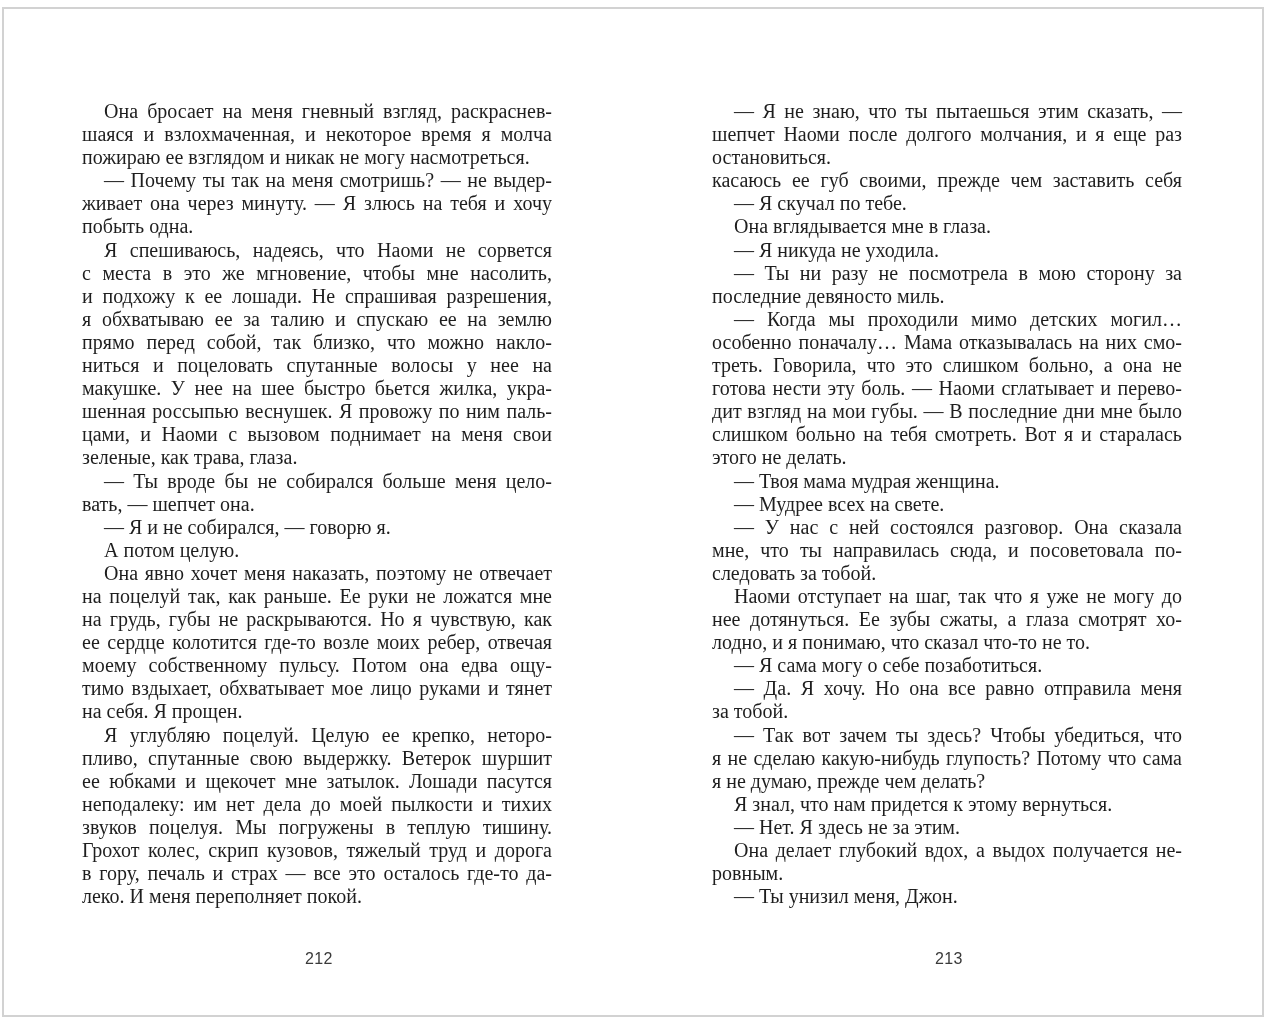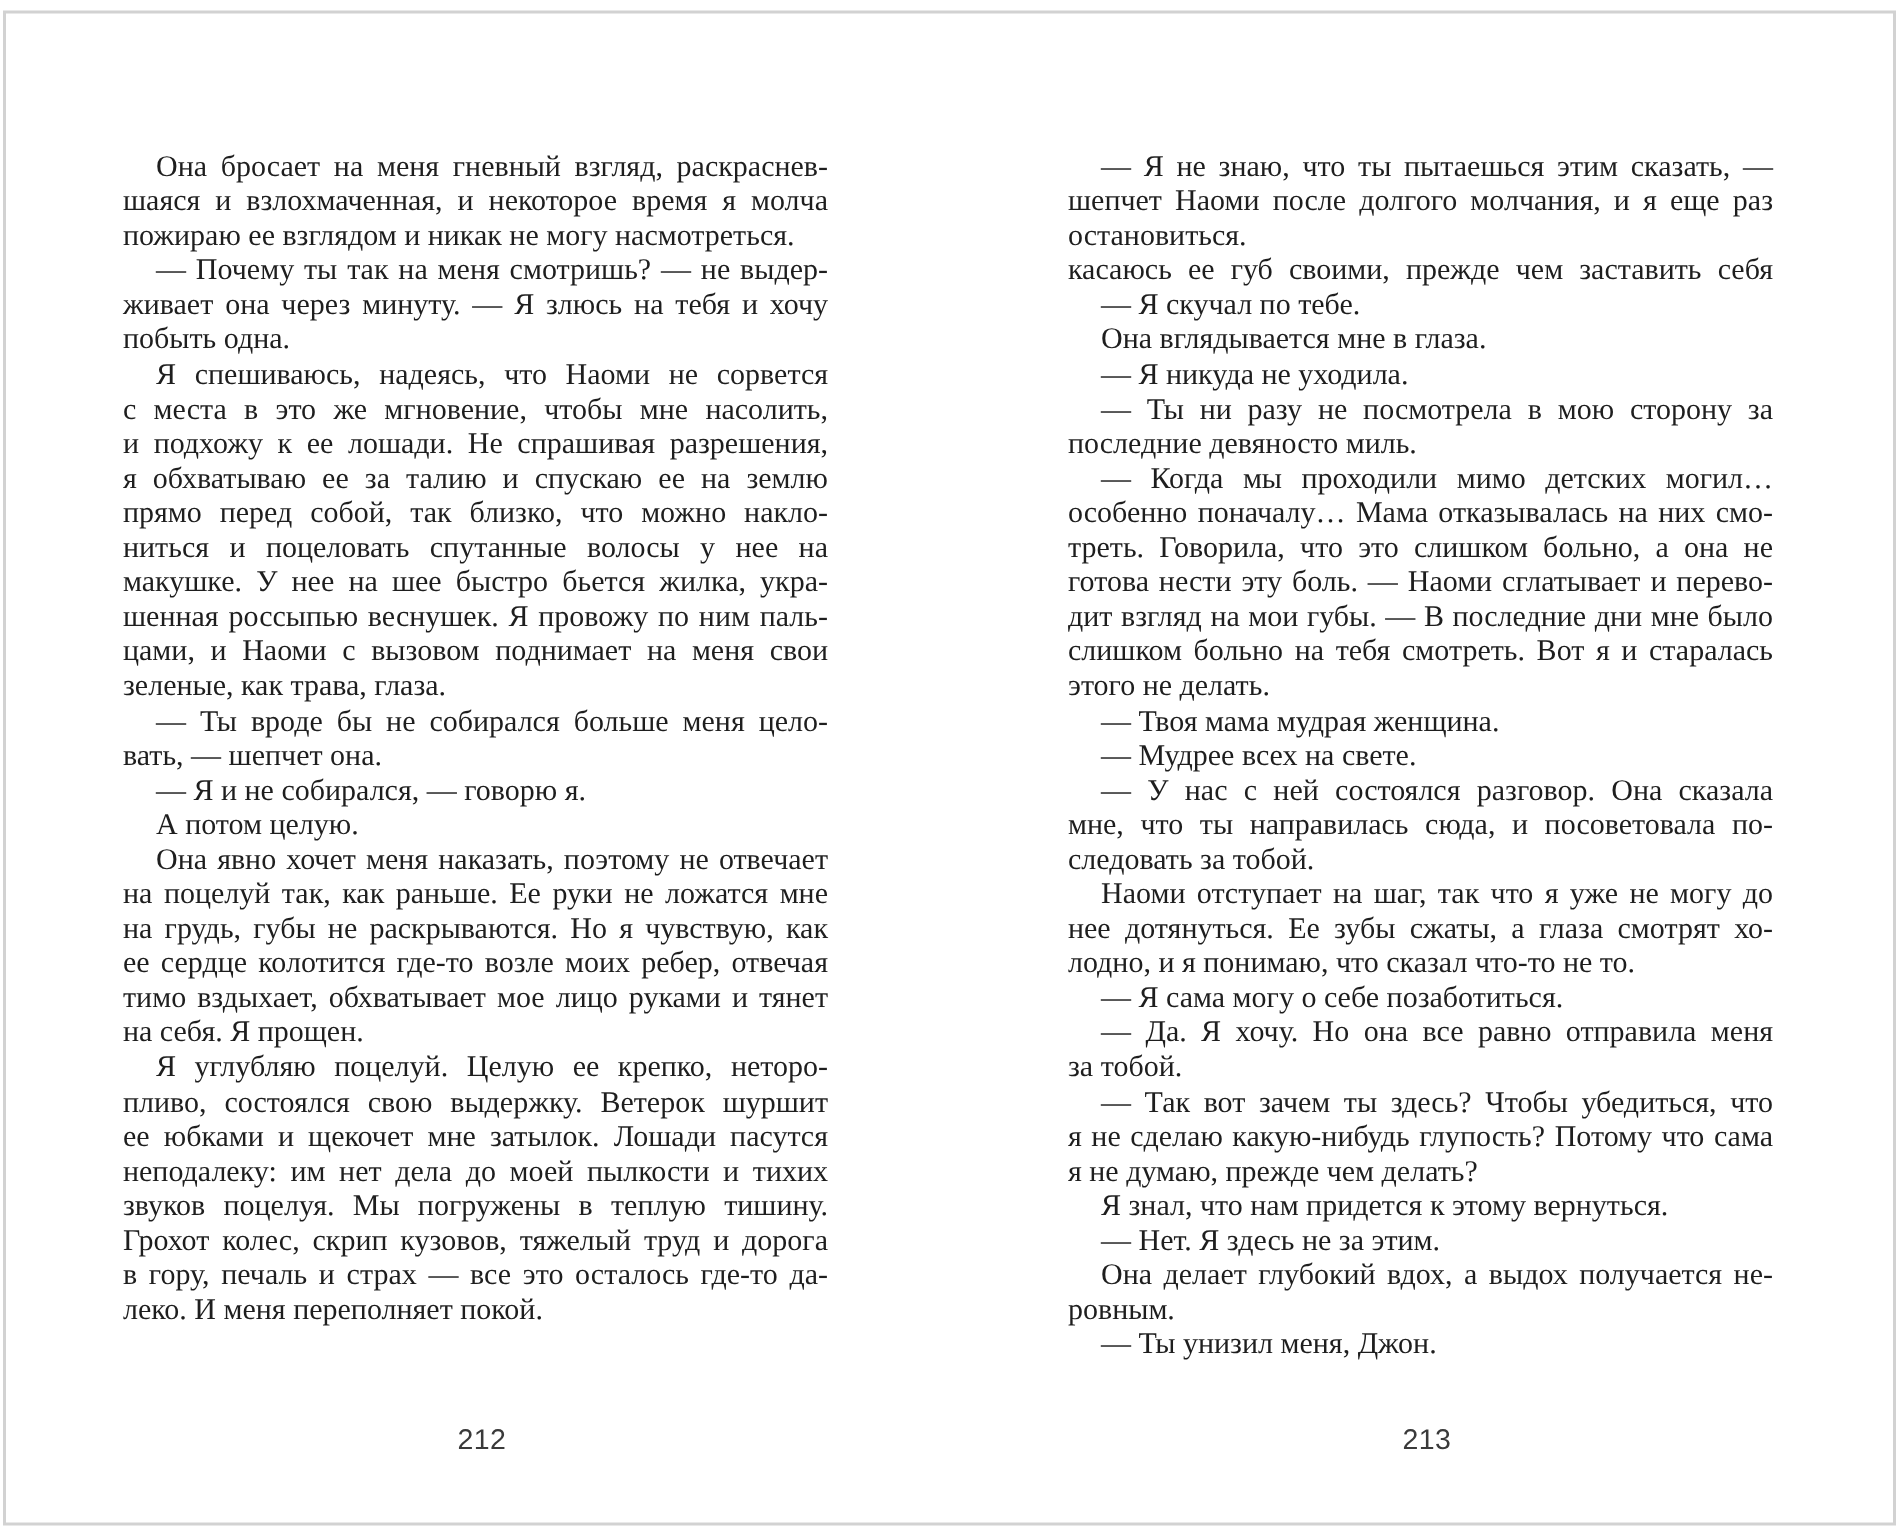--- a/index.html
+++ b/index.html
@@ -48,21 +48,21 @@
     .page .line.indent {
       padding-left: 22px;
     }
     .page .line.flush {
       padding-left: 0;
     }
     .page-number {
       position: absolute;
       top: 950px;
       font-family: "Liberation Sans", "DejaVu Sans", sans-serif;
-      font-size: 19px;
+      font-size: 16px;
       color: #3a3a3a;
       letter-spacing: 0.3px;
     }
     .page-number.left { left: 305px; }
     .page-number.right { left: 935px; }
   </style>
 </head>
 <body>
 
 <div class="frame"></div>
@@ -85,24 +85,25 @@
     <span class="line flush">цами, и Наоми с вызовом поднимает на меня свои</span>
     <span class="line flush last">зеленые, как трава, глаза.</span>
     <span class="line indent">— Ты вроде бы не собирался больше меня цело-</span>
     <span class="line flush last">вать, — шепчет она.</span>
     <span class="line indent last">— Я и не собирался, — говорю я.</span>
     <span class="line indent last">А потом целую.</span>
     <span class="line indent">Она явно хочет меня наказать, поэтому не отвечает</span>
     <span class="line flush">на поцелуй так, как раньше. Ее руки не ложатся мне</span>
     <span class="line flush">на грудь, губы не раскрываются. Но я чувствую, как</span>
     <span class="line flush">ее сердце колотится где-то возле моих ребер, отвечая</span>
+    <span class="line flush">моему собственному пульсу. Потом она едва ощу-</span>
     <span class="line flush">тимо вздыхает, обхватывает мое лицо руками и тянет</span>
     <span class="line flush last">на себя. Я прощен.</span>
     <span class="line indent">Я углубляю поцелуй. Целую ее крепко, неторо-</span>
-    <span class="line flush">пливо, состоялся свою выдержку. Ветерок шуршит</span>
+    <span class="line flush">пливо, спутанные свою выдержку. Ветерок шуршит</span>
     <span class="line flush">ее юбками и щекочет мне затылок. Лошади пасутся</span>
     <span class="line flush">неподалеку: им нет дела до моей пылкости и тихих</span>
     <span class="line flush">звуков поцелуя. Мы погружены в теплую тишину.</span>
     <span class="line flush">Грохот колес, скрип кузовов, тяжелый труд и дорога</span>
     <span class="line flush">в гору, печаль и страх — все это осталось где-то да-</span>
     <span class="line flush last">леко. И меня переполняет покой.</span>
   </div>
 <div class="page right" id="right-page">
     <span class="line indent">— Я не знаю, что ты пытаешься этим сказать, —</span>
     <span class="line flush">шепчет Наоми после долгого молчания, и я еще раз</span>

